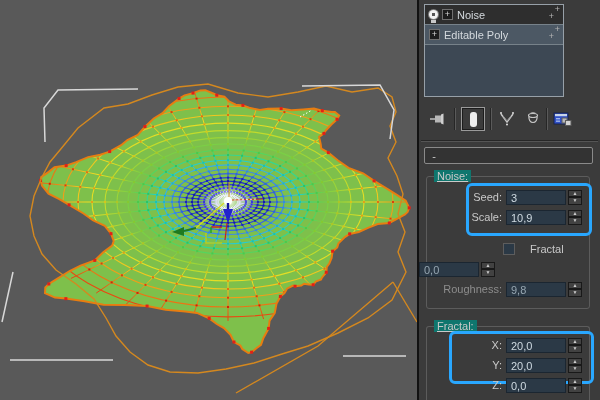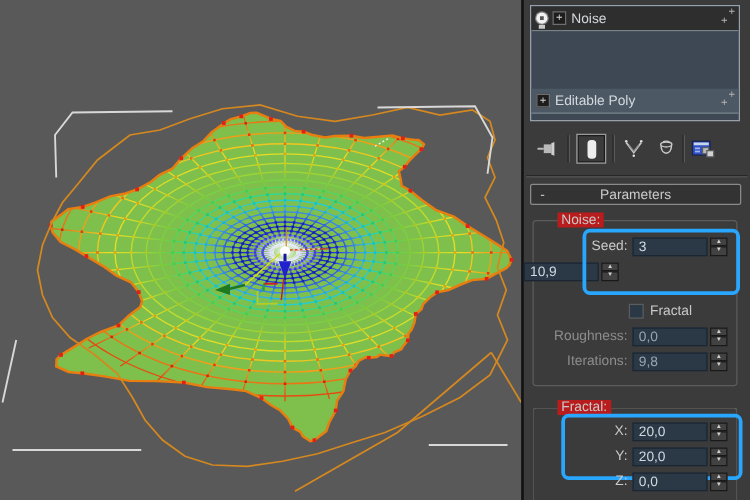--- a/index.html
+++ b/index.html
@@ -5,26 +5,26 @@
   html,body{margin:0;padding:0;}
   body{width:600px;height:400px;position:relative;font-family:"Liberation Sans",sans-serif;
        background:#3b3b3b;overflow:hidden;-webkit-font-smoothing:antialiased;}
   
   .viewport{position:absolute;left:0;top:0;width:417px;height:400px;background:#595959;}
   .viewport svg{display:block;}
   
   .panel{position:absolute;left:417px;top:0;width:183px;height:400px;background:#3b3b3b;
          border-left:2px solid #121212;box-sizing:border-box;font-size:11px;color:#c9c9c9;}
   
-  .stack{position:absolute;left:5px;top:4px;width:168px;height:93px;background:#3d4854;
+  .stack{position:absolute;left:5px;top:4px;width:140px;height:93px;background:#3d4854;
          border:1px solid #97a0a8;box-sizing:border-box;overflow:hidden;}
   .stack-row{position:relative;height:20px;line-height:20px;border-bottom:1px solid #77828a;
              display:flex;align-items:center;gap:4px;padding-left:4px;box-sizing:border-box;}
   .stack-row.noise{background:#2e2e2e;}
-  .stack-row.selected{background:#4c5864;margin-top:46px;}
+  .stack-row.selected{background:#4c5864;}
   .stack-row .lbl{color:#d4d9dd;white-space:nowrap;}
   .bulb{width:9px;height:9px;border-radius:50%;background:#f1f1f1;box-shadow:0 0 0 1px #7d7d7d;position:relative;flex:0 0 auto;}
   .bulb::before{content:"";position:absolute;left:3px;top:3px;width:3px;height:3px;background:#555;}
   .bulb::after{content:"";position:absolute;left:2px;top:10px;width:5px;height:3px;background:#c9c9c9;}
   .plusbox{width:11px;height:11px;background:#1d1d1d;border:1px solid #6f6f6f;box-sizing:border-box;
            color:#d8d8d8;font-size:9px;line-height:9px;text-align:center;flex:0 0 auto;}
   .plusbox::before{content:"+";}
   .grip{position:absolute;right:2px;top:0;width:14px;height:100%;color:#b3b3b3;font-size:9px;}
   .grip i{position:absolute;font-style:normal;line-height:6px;}
   .grip i:nth-child(1){right:1px;top:1px;}
@@ -41,37 +41,37 @@
   .panel-groove{position:absolute;left:2px;top:140px;width:177px;height:0;
                 border-top:1px solid #272727;border-bottom:1px solid #555;}
   
   .rollout-header{position:absolute;left:5px;top:147px;width:169px;height:17px;background:#333333;
                   border:1px solid #8a8a8a;border-radius:2px;box-sizing:border-box;
                   display:flex;align-items:center;color:#cccccc;}
   .rollout-header .minus{width:18px;text-align:center;}
   .rollout-header .title{flex:1;text-align:center;padding-right:18px;}
   
   .groupbox{position:absolute;left:7px;width:164px;border:1px solid #5c5c5c;border-radius:3px;box-sizing:border-box;}
-  .groupbox .legend{position:absolute;top:-7px;left:19px;background:#b91c1c;padding:0 3px;color:#c9c9c9;}
+  .groupbox .legend{position:absolute;top:-7px;left:7px;background:#0f766e;padding:0 3px;color:#c9c9c9;text-decoration:underline;}
   .gb-noise{top:176px;height:133px;}
   .gb-strength{top:326px;height:80px;border-bottom:none;}
   
   .prow{position:absolute;left:0;width:183px;height:16px;display:flex;align-items:center;}
   .prow .rlabel{width:87px;text-align:right;padding-right:4px;box-sizing:border-box;color:#c9c9c9;}
   .prow.disabled .rlabel{color:#8d8d8d;}
   .field{width:60px;height:15px;background:#2b3946;border:1px solid #1b2631;box-sizing:border-box;
          color:#cfdae1;padding:0 0 0 4px;line-height:14px;overflow:hidden;}
   .prow.disabled .field{color:#96a6b1;}
   .spinner{width:14px;height:15px;margin-left:2px;display:flex;flex-direction:column;}
   .spinner span{flex:1;background:#424242;border:1px solid #191919;box-sizing:border-box;
                 font-size:5px;line-height:5px;color:#cfcfcf;text-align:center;}
   .spinner .up::before{content:"▲";}
   .spinner .dn::before{content:"▼";}
   .checkbox{width:12px;height:12px;background:#2b3946;border:1px solid #5d5d5d;box-sizing:border-box;margin-left:84px;}
-  .cb-label{margin-left:5px;color:#c9c9c9;}
+  .cb-label{margin-left:15px;color:#c9c9c9;}
   
   .hilite{position:absolute;border:3px solid #29a7ff;border-radius:6px;pointer-events:none;}
   .hl-seed{left:47px;top:183px;width:120px;height:47px;}
   .hl-xy{left:30px;top:331px;width:139px;height:47px;}
   
   .icn{display:block;}
 </style>
 </head>
 <body>
 
@@ -932,59 +932,58 @@
         <rect x="9" y="7" width="5" height="5" fill="#b9b9b9" stroke="#5c5c5c"></rect>
         <rect x="12.5" y="9.5" width="5.5" height="5" fill="#d2d2d2" stroke="#5c5c5c"></rect>
       </svg>
     </div>
   </div>
 
   <div class="panel-groove"></div>
 
   <div class="rollout-header">
     <span class="minus">-</span>
-    <span class="title">Parameters</span>
   </div>
 
   <div class="groupbox gb-noise">
     <span class="legend">Noise:</span>
   </div>
 
   <div class="prow" style="top:189px">
     <span class="rlabel">Seed:</span>
     <div class="field">3</div>
     <div class="spinner">
         <span class="up"></span>
         <span class="dn"></span>
       </div>
   </div>
   <div class="prow" style="top:209px">
+    <span class="rlabel">Scale:</span>
     <div class="field">10,9</div>
     <div class="spinner">
         <span class="up"></span>
         <span class="dn"></span>
       </div>
   </div>
   <div class="hilite hl-seed"></div>
 
   <div class="prow" style="top:241px">
     <div class="checkbox"></div>
     <span class="cb-label">Fractal</span>
   </div>
 
   <div class="prow disabled" style="top:261px">
-    <span class="rlabel">Roughness:</span>
     <div class="field">0,0</div>
     <div class="spinner">
         <span class="up"></span>
         <span class="dn"></span>
       </div>
   </div>
   <div class="prow disabled" style="top:281px">
-    <span class="rlabel">Iterations:</span>
+    <span class="rlabel">Roughness:</span>
     <div class="field">9,8</div>
     <div class="spinner">
         <span class="up"></span>
         <span class="dn"></span>
       </div>
   </div>
 
   <div class="groupbox gb-strength">
     <span class="legend">Fractal:</span>
   </div>

